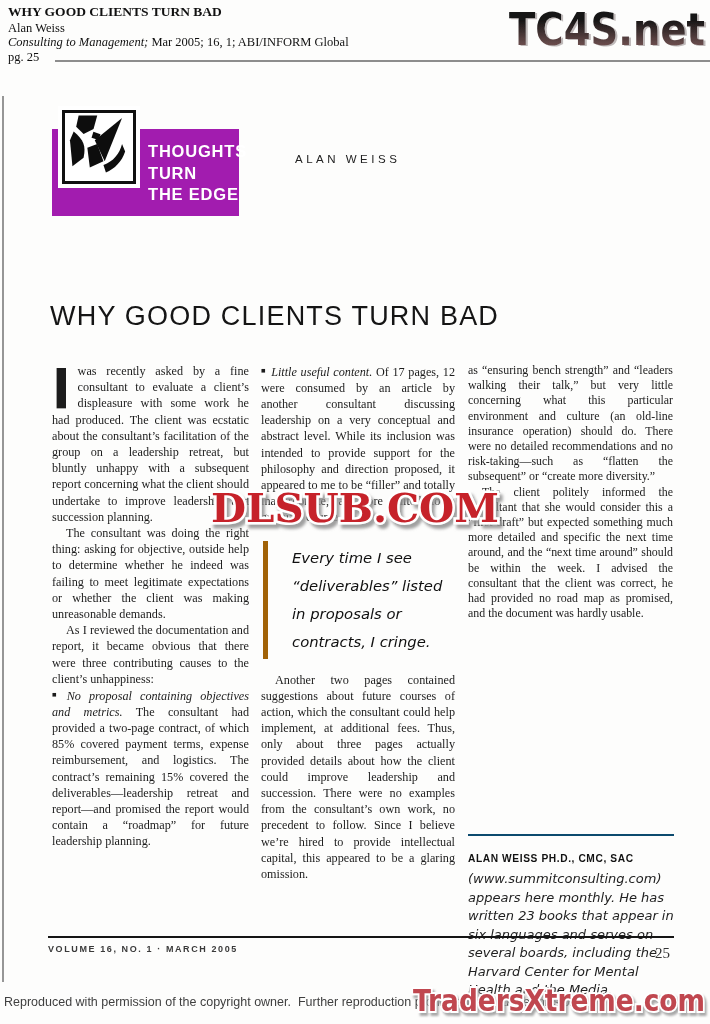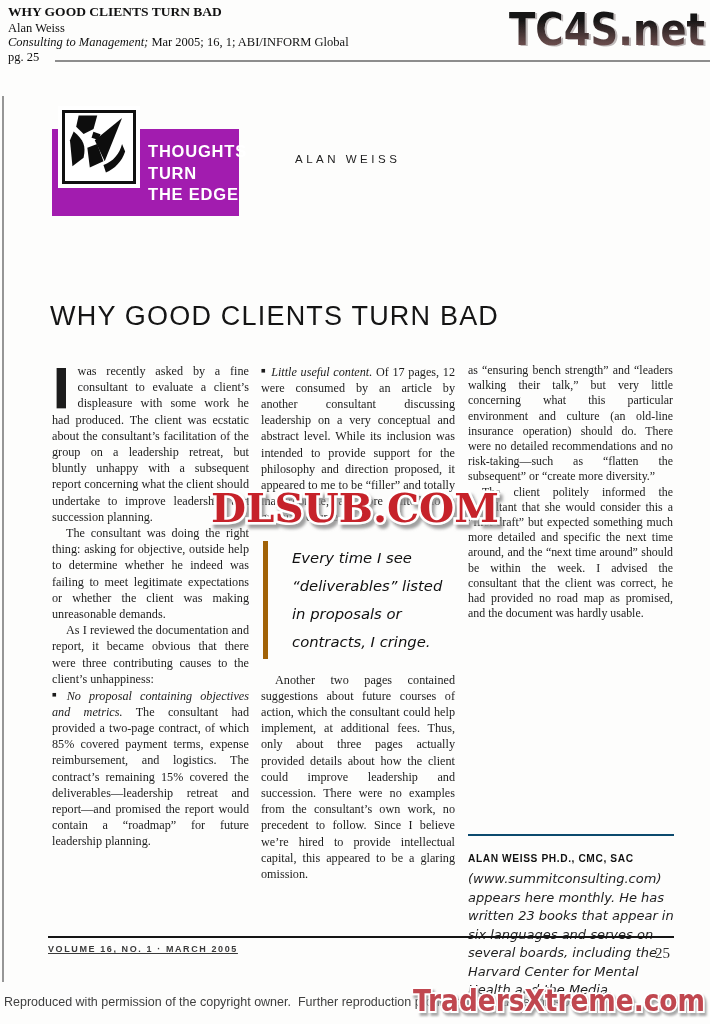--- a/index.html
+++ b/index.html
@@ -42,21 +42,21 @@
         line-height:28px;text-align:left;color:#101010;}
   
   .bio{position:absolute;left:468px;top:824px;width:206px;border-top:2px solid #0c4a6e;padding-top:17px;margin-top:10px;}
   .bio-name{font-family:"Liberation Sans",sans-serif;font-weight:bold;font-size:10.2px;
         letter-spacing:.6px;color:#111;margin-bottom:6px;}
   .bio-text{font-family:"DejaVu Sans",sans-serif;font-style:italic;font-size:13px;
         line-height:18.5px;color:#222;text-align:left;}
   
   .footer-rule{position:absolute;left:48px;top:936px;width:626px;height:2px;background:#151515;}
   .footer-vol{position:absolute;left:48px;top:944px;font-family:"Liberation Sans",sans-serif;
-        font-size:9px;font-weight:bold;letter-spacing:1.6px;color:#3a3a3a;text-decoration:underline;}
+        font-size:9px;font-weight:bold;letter-spacing:1.6px;color:#3a3a3a;}
   .footer-page{position:absolute;left:642px;top:945px;font-size:15px;color:#333;margin-left:13px;}
   .copyright{position:absolute;left:4px;top:995px;width:560px;font-family:"Liberation Sans",sans-serif;
         font-size:12.5px;color:#3f3f3f;white-space:pre;}
   
   .wm{position:absolute;pointer-events:none;}
   .wm-tc4s{left:505px;top:2px;}
   .wm-dlsub{left:204px;top:477px;}
   .wm-traders{left:408px;top:977px;}
 </style>
 </head>

